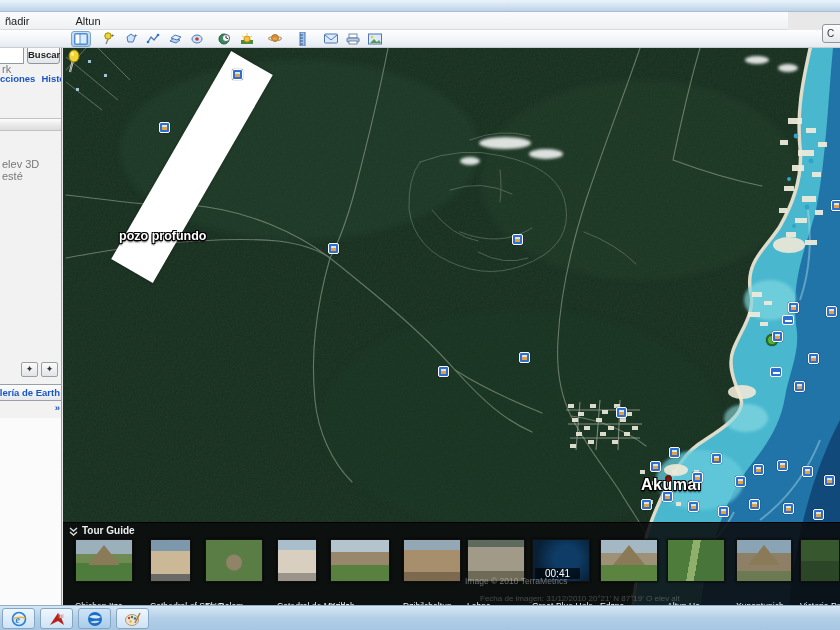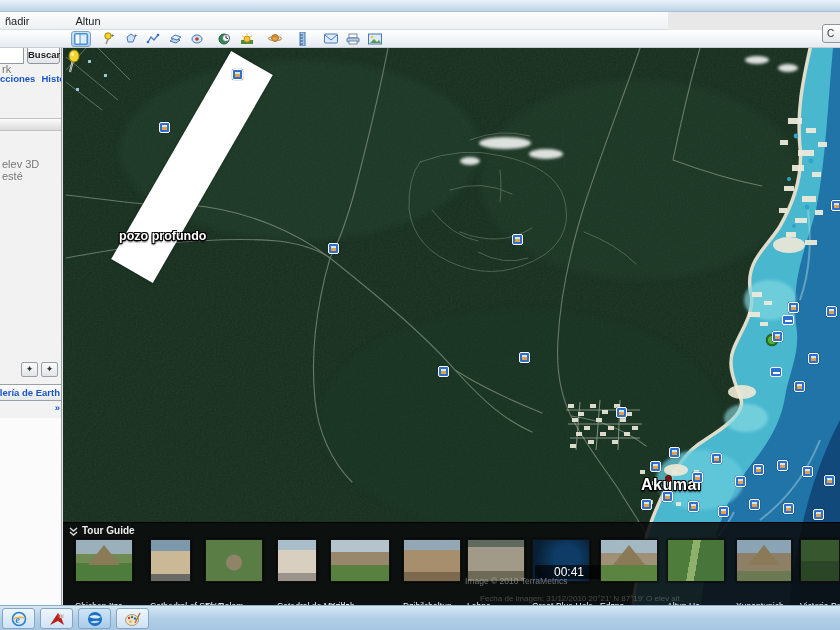--- a/index.html
+++ b/index.html
@@ -2,21 +2,21 @@
 <html><head>
 <meta charset="utf-8">
 <style>
   * { margin:0; padding:0; box-sizing:border-box; }
   html,body { font-family:"Liberation Sans", sans-serif; }
   #frame { position:relative; width:840px; height:630px; overflow:hidden; background:#e8e8e8; }
 
   
   #titlebar { position:absolute; left:0; top:0; width:840px; height:12px;
     background:linear-gradient(180deg,#eaf3fb,#cfe0ef 60%,#bcd2e8); border-bottom:1px solid #a8bed4; }
-  #menubar { position:absolute; left:0; top:12px; width:668px; height:18px;
+  #menubar { position:absolute; left:0; top:12px; width:788px; height:18px;
     background:linear-gradient(180deg,#fbfbfb,#eef1f4); border-bottom:1px solid #d7dbe0;
     display:flex; align-items:center; font-size:11px; color:#222; }
   .menu-item { padding:0 9px; height:18px; line-height:18px; cursor:default; }
   #toolbar { position:absolute; left:0; top:30px; width:840px; height:18px;
     background:linear-gradient(180deg,#ffffff,#eef2f6 70%,#e4eaf0); border-bottom:1px solid #c8cdd3;
     display:flex; align-items:center; }
   .tbtn { width:20px; height:16px; margin:0 1px; border:1px solid transparent; border-radius:3px;
     display:flex; align-items:center; justify-content:center; }
   .tbtn.toggled { border-color:#7da2c4; background:linear-gradient(180deg,#cfe4fa,#a9ccee); }
   .tsep { width:6px; }
@@ -70,22 +70,22 @@
     white-space:nowrap; }
 
   
   #tour-guide { position:absolute; left:63px; top:522px; width:777px; height:83px;
     background:rgba(10,11,13,.88); border-top:1px solid #000; z-index:20; }
   #tg-header { position:absolute; left:6px; top:2px; display:flex; align-items:center; gap:4px;
     color:#eee; font-size:10px; font-weight:bold; }
   .titem { position:absolute; top:16px; }
   .timg { height:43px; border:1px solid #111; box-shadow:0 0 2px #000; cursor:pointer; position:relative; }
   .tlabel { position:absolute; top:62px; left:0; color:#f2f2f2; font-size:8.6px; white-space:nowrap; }
-  .tbadge { position:absolute; left:2px; bottom:2px; background:rgba(0,0,0,.65); color:#fff; font-size:12px;
-    padding:0 19px; border-radius:1px;margin-top:25px; }
+  .tbadge { position:absolute; left:2px; bottom:2px; background:rgba(0,0,0,.65); color:#fff; font-size:10px;
+    padding:0 10px; border-radius:1px;margin-top:25px; }
   .pyr::before { content:""; position:absolute; left:50%; bottom:38%; transform:translateX(-50%);
     border-left:16px solid transparent; border-right:16px solid transparent; border-bottom:20px solid #8a7a58; }
   .p0 { background:linear-gradient(180deg,#9cb0bb 0 34%,#6f8a53 34% 55%,#4d7c3c 55% 100%); }
   .p1 { background:linear-gradient(180deg,#7e98ab 0 28%,#cbb897 28% 84%,#6a6a66 84%); }
   .p2 { background:radial-gradient(circle at 50% 55%, #8f8468 0 20%, #5a7d45 24%); }
   .p3 { background:linear-gradient(180deg,#a9bdcb 0 24%,#d9cfc0 24% 80%,#9a948a 80%); }
   .p4 { background:linear-gradient(180deg,#b5c3cc 0 30%,#99876b 30% 62%,#58813f 62%); }
   .p5 { background:linear-gradient(180deg,#93a7b5 0 24%,#a78f6d 24% 78%,#7d6a4e 78%); }
   .p6 { background:linear-gradient(180deg,#5e6a5e 0 18%,#a29a88 18% 75%,#6e6a58 75%); }
   .p7 { background:radial-gradient(circle at 60% 45%, #0e3c66 0 30%, #082036 75%); }

